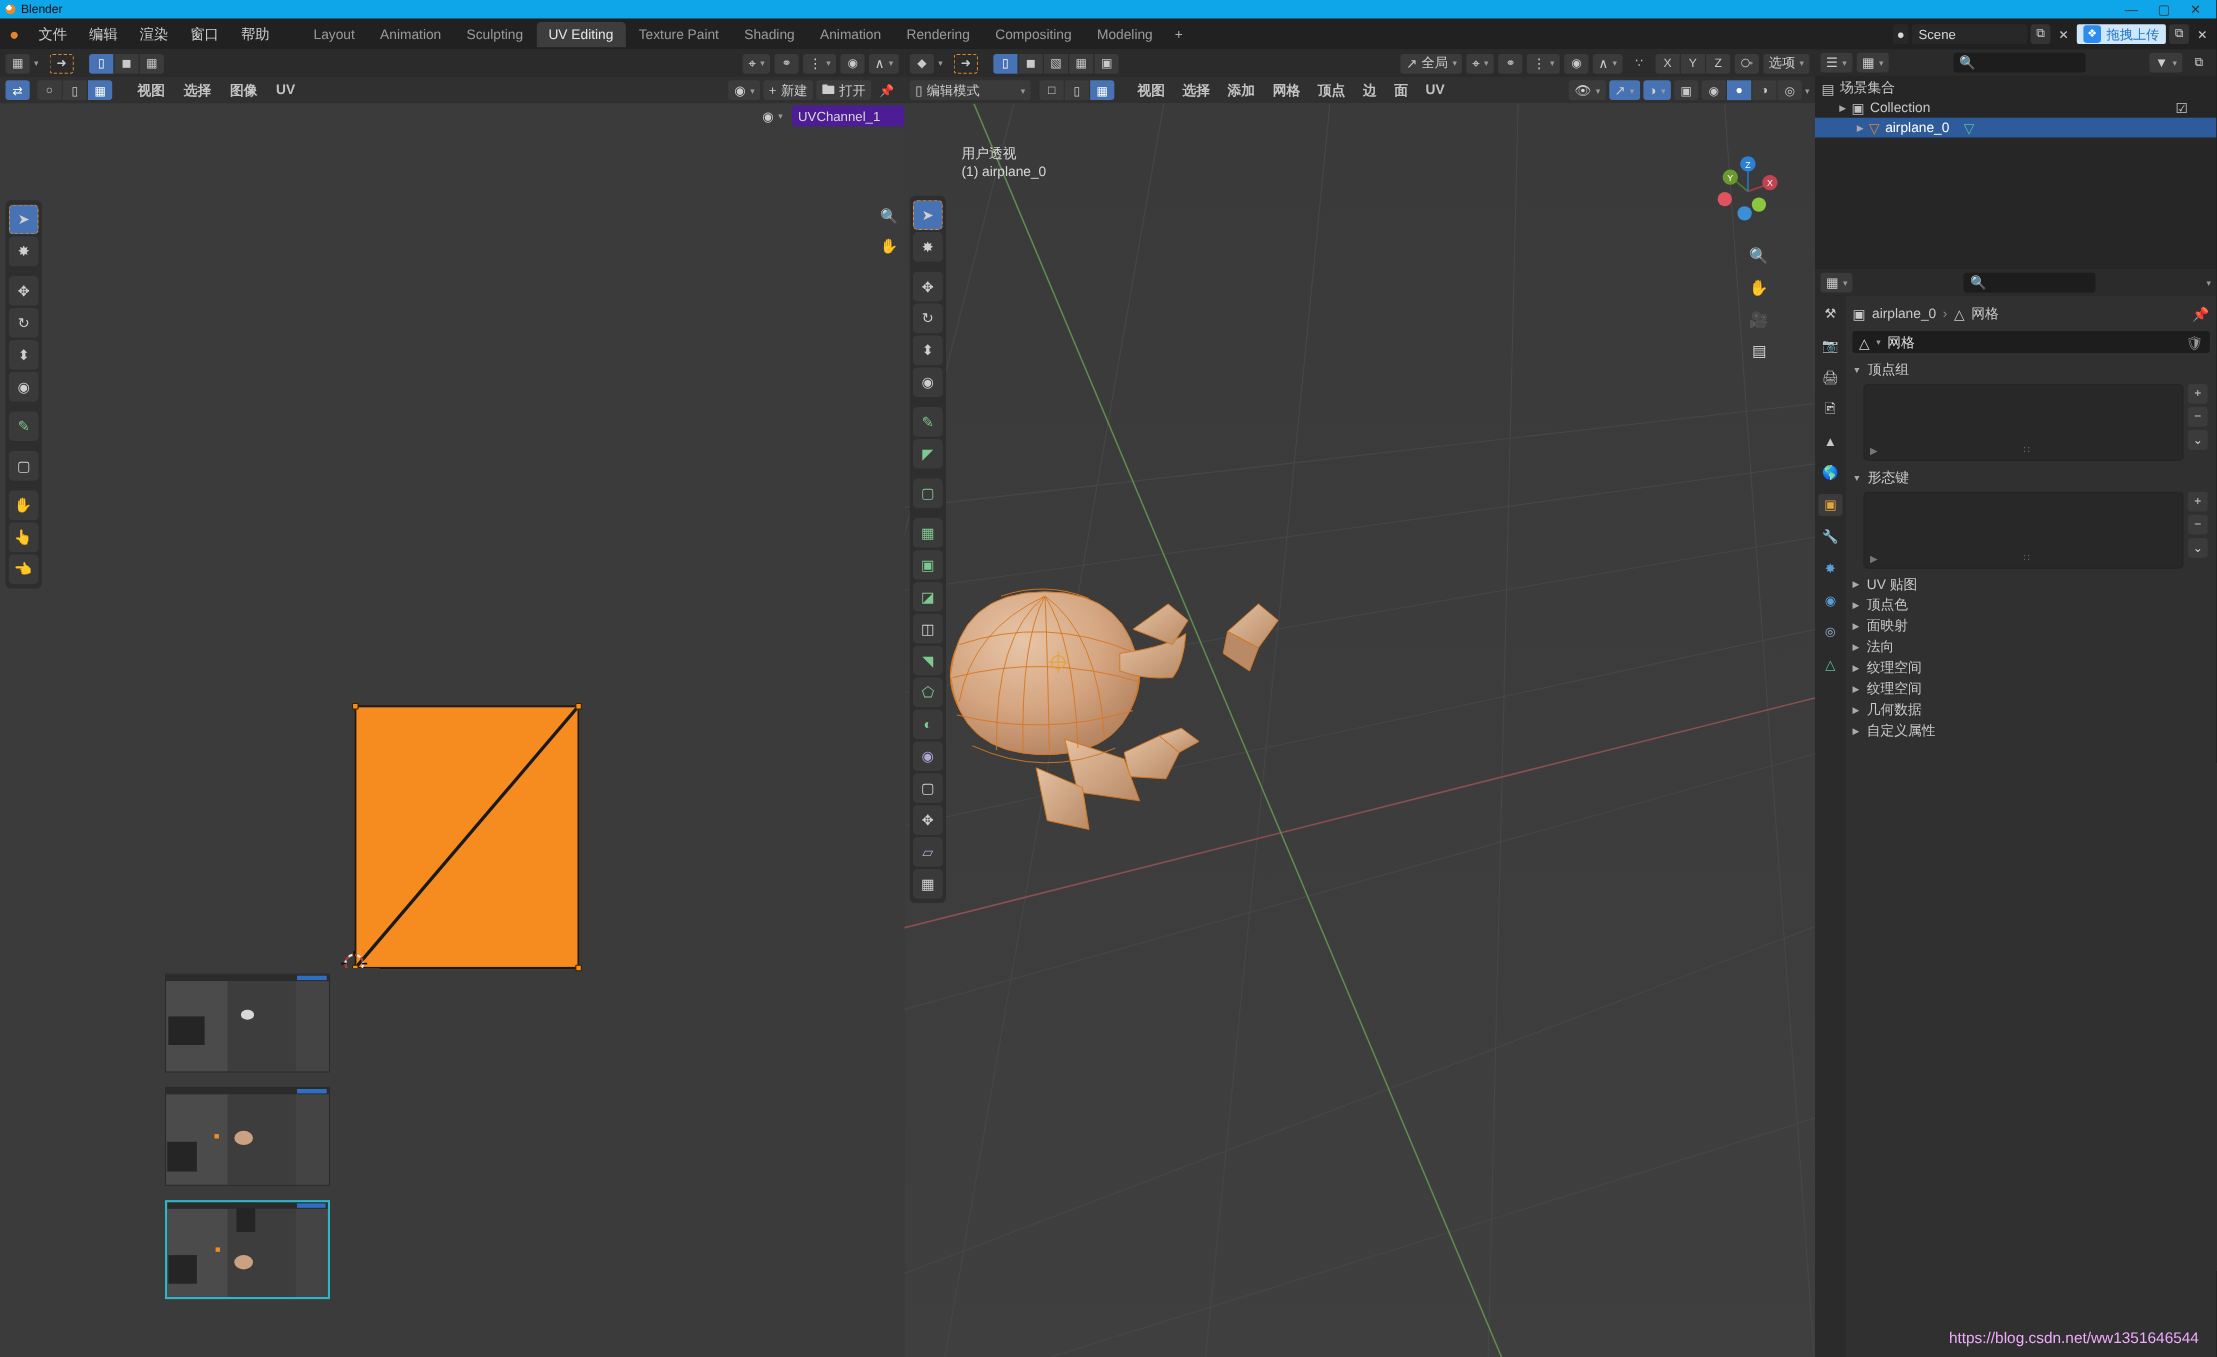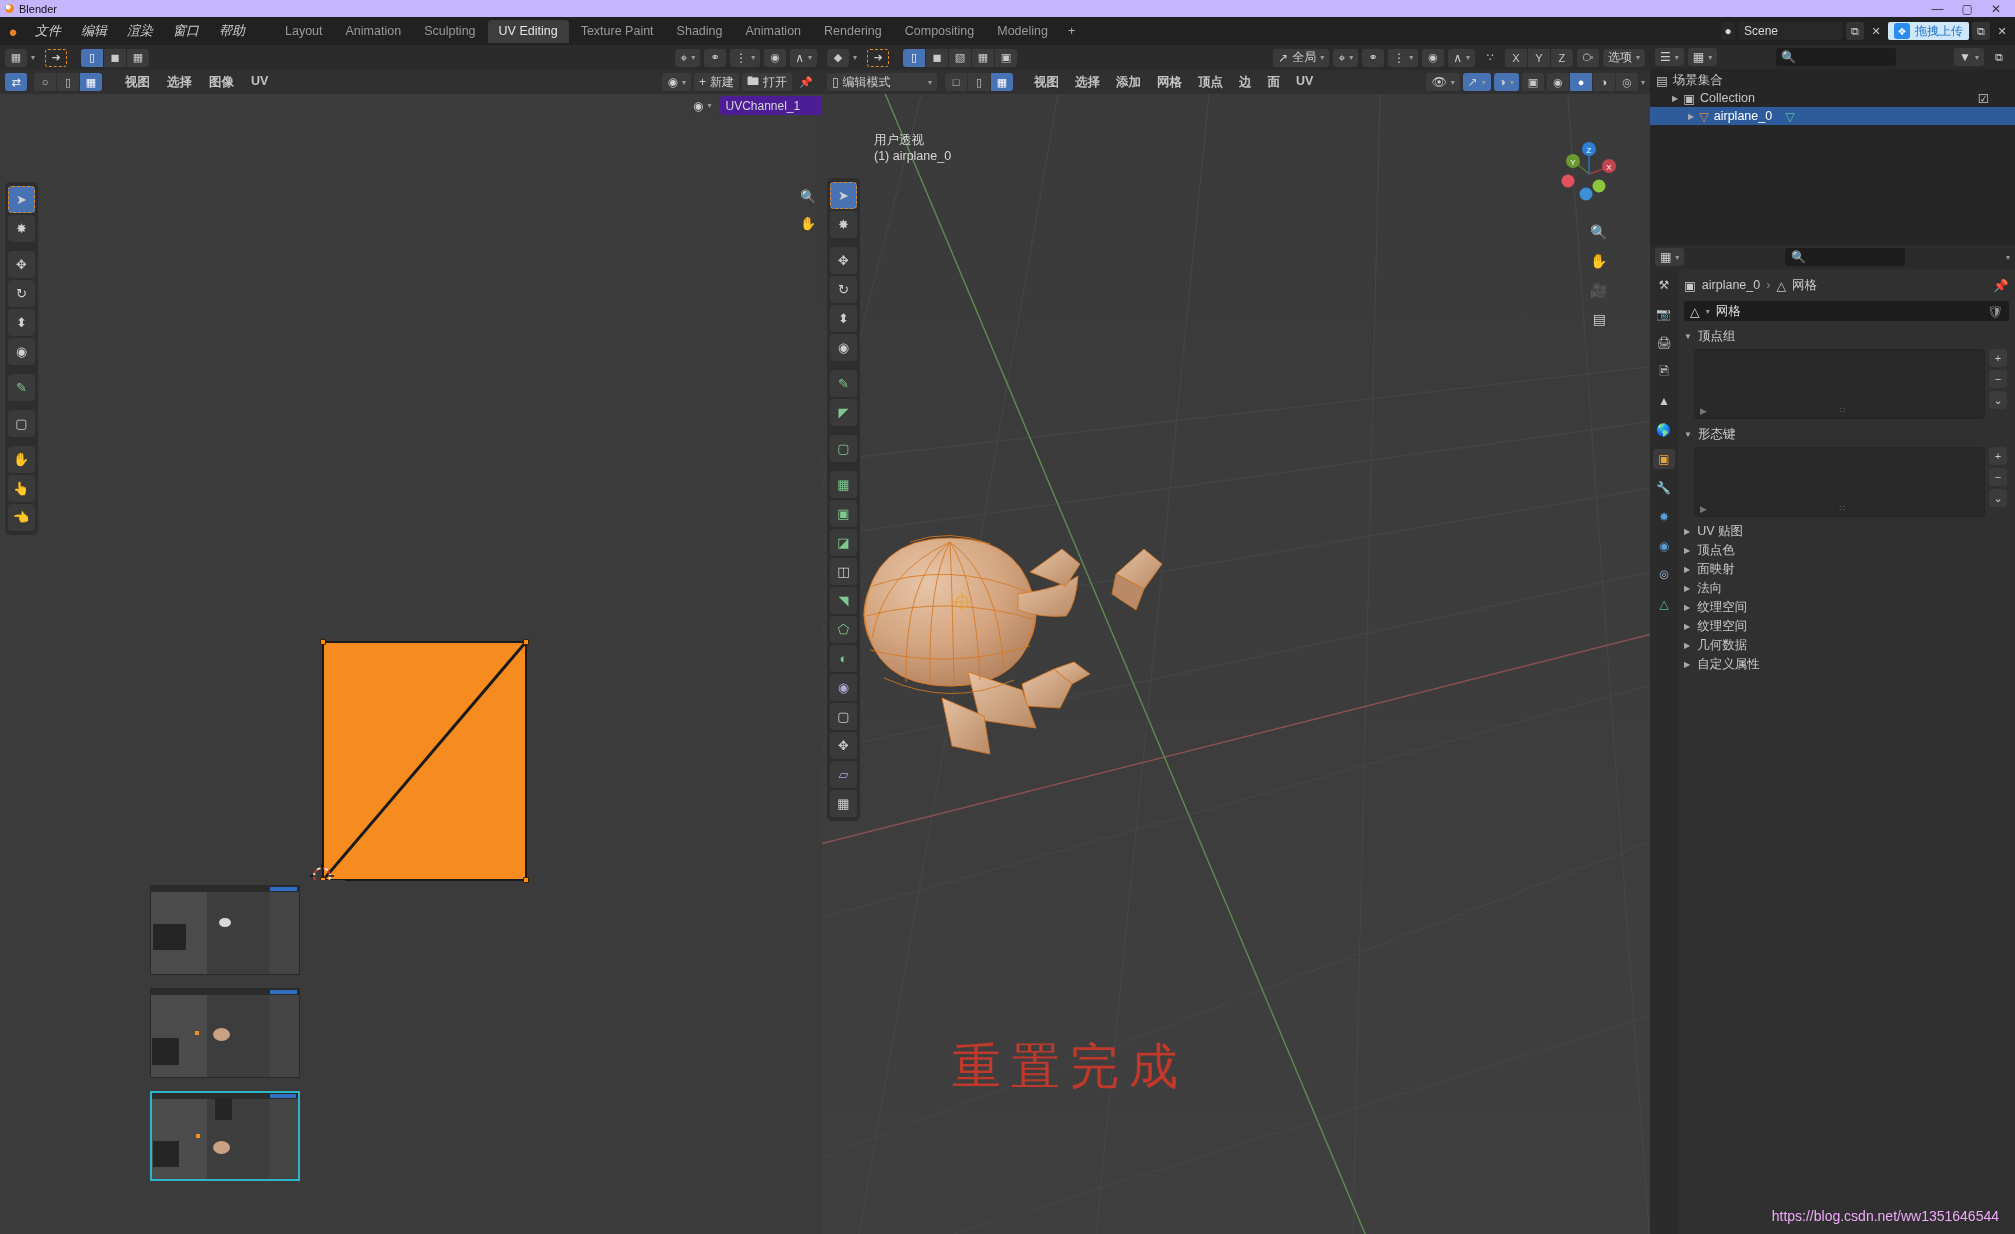--- a/index.html
+++ b/index.html
@@ -6,33 +6,33 @@
   html,body { background:#1d1d1d; }
   body {
     width:2015px; height:1234px; overflow:hidden; position:relative;
     font-family:"Liberation Sans","DejaVu Sans",sans-serif;
     font-size:13px; color:#d2d2d2;
     -webkit-font-smoothing:antialiased;
   }
   .abs { position:absolute; }
 
   
-  #titlebar{ left:0; top:0; width:2015px; height:17px; background:#c4b5fd; color:#111;
+  #titlebar{ left:0; top:0; width:2015px; height:17px; background:#0ea5e9; color:#111;
              display:flex; align-items:center; font-size:11px;justify-content:flex-end; }
   #titlebar .tbl{ display:flex; align-items:center; gap:5px; padding-left:5px;}
   #titlebar .blender-dot{ width:9px;height:9px;border-radius:50%;
      background:radial-gradient(circle at 35% 35%, #fff 0 28%, #f5871f 30% 100%); display:inline-block;}
   #titlebar .winbtns{ margin-left:auto; display:flex; align-items:center; gap:18px; padding-right:14px; font-size:12px; color:#333;}
 
   
   #topbar{ left:0; top:17px; width:2015px; height:28px; background:#212121;
            display:flex; align-items:center; }
   #topbar .blogo{ width:26px; text-align:center; color:#e8822a; font-size:15px; }
   #topbar .menu{ display:flex; align-items:center; gap:2px; }
-  #topbar .menu .mi{ padding:3px 9px; font-size:13px; color:#cfcfcf; border-radius:3px;font-style:italic; }
+  #topbar .menu .mi{ padding:3px 9px; font-size:13px; color:#cfcfcf; border-radius:3px; }
   #topbar .tabs{ display:flex; align-items:center; margin-left:20px; gap:1px;}
   #topbar .tab{ padding:4px 11px 5px; font-size:12.5px; color:#9a9a9a; border-radius:4px 4px 0 0;}
   #topbar .tab.active{ background:#3d3d3d; color:#e6e6e6; }
   #topbar .tab.plus{ color:#b0b0b0; padding:4px 8px; }
   #topbar .right{ margin-left:auto; display:flex; align-items:center; gap:3px; padding-right:4px;}
   .fieldbox{ background:#282828; border-radius:3px; height:18px; display:flex; align-items:center;
              padding:0 6px; font-size:12px; color:#d8d8d8; }
   .sqbtn{ width:18px;height:18px; background:#343434; border-radius:3px; display:flex;
           align-items:center;justify-content:center; font-size:11px; color:#c8c8c8;}
   .baiduchip{ display:flex;align-items:center; height:18px; background:#cfe7fb; border-radius:2px;
@@ -520,21 +520,20 @@
       <circle cx="32" cy="58" r="6.5" fill="#3a8fd6"></circle>
     </svg>
 
     <div class="abs" id="vp-navicons">
       <div>🔍</div>
       <div>✋</div>
       <div>🎥</div>
       <div>▤</div>
     </div>
 
-    <div class="abs" id="resetmsg">重置完成</div>
   </div>
 </div>
 
 <div class="abs" id="rightcol">
 
   <div class="abs" id="outliner">
     <div class="abs hdrbar" id="out-head">
       <div class="dd">☰<span class="caret">▾</span></div>
       <div class="dd">▦<span class="caret">▾</span></div>
       <div style="flex:1;display:flex;justify-content:center">

